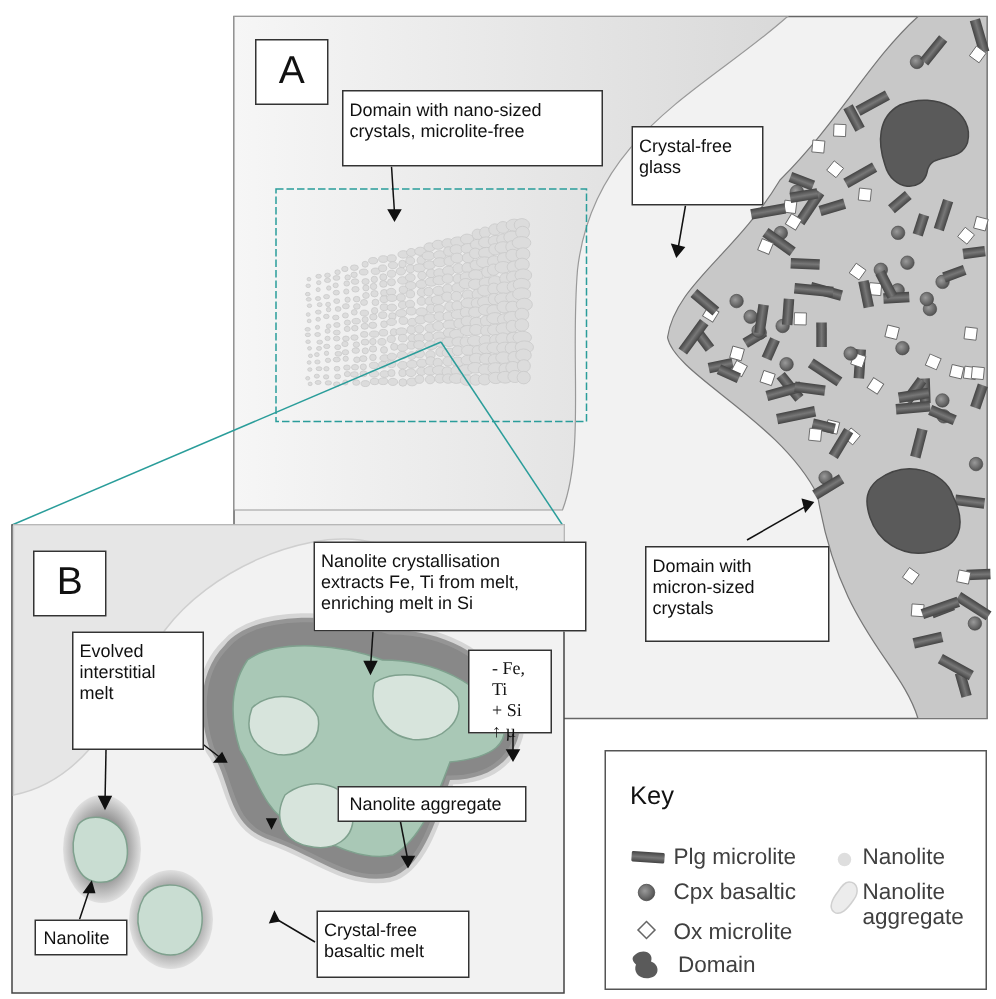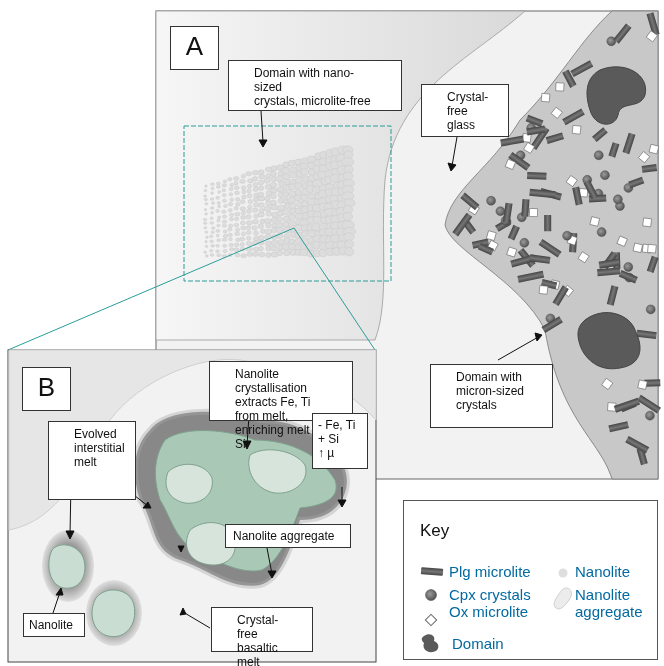--- a/index.html
+++ b/index.html
@@ -1,22 +1,22 @@
 <!DOCTYPE html>
 <html><head>
 <meta charset="utf-8">
 <style>
   html, body { margin:0; padding:0; background:#ffffff; }
   body { width:664px; height:666px; position:relative; overflow:hidden; font-family:"Liberation Sans", sans-serif; }
   svg#fig { position:absolute; left:0; top:0; }
-  .lbl { position:absolute; background:#fff; border:1px solid #333; font-size:12px; line-height:14px; color:#111; padding:5px 25px; box-sizing:border-box; white-space:pre-line; }
+  .lbl { position:absolute; background:#fff; border:1px solid #333; font-size:12px; line-height:14px; color:#111; padding:5px 4px; box-sizing:border-box; white-space:pre-line; }
   .panel-letter { position:absolute; background:#fff; border:1px solid #333; font-size:26px; text-align:center; line-height:38px; color:#111; }
   .key { position:absolute; left:403px; top:500px; width:255px; height:160px; border:1px solid #555; background:#fff; box-sizing:border-box; }
   .key-title { position:absolute; left:16px; top:20px; font-size:17px; color:#111; }
-  .key-item { position:absolute; font-size:15px; color:#0369a1; line-height:17px; }
+  .key-item { position:absolute; font-size:15px; color:#404040; line-height:17px; }
   .key-icon { position:absolute; }
 </style>
 </head>
 <body>
 
 <svg id="fig" width="664" height="666" viewBox="0 0 664 666">
   <defs>
     <linearGradient id="gA" x1="0" x2="1" y1="0" y2="0">
       <stop offset="0" stop-color="#f6f6f6"></stop>
       <stop offset="1" stop-color="#d9d9d9"></stop>
@@ -588,48 +588,48 @@
 <div class="panel-letter" style="left:170px;top:26px;width:47px;height:42px;">A</div>
 <div class="lbl" style="left:228px;top:60px;width:174px;height:51px;">Domain with nano-sized
 crystals, microlite-free</div>
 <div class="lbl" style="left:421px;top:84px;width:88px;height:53px;">Crystal-free
 glass</div>
 <div class="lbl" style="left:430px;top:364px;width:123px;height:64px;">Domain with
 micron-sized
 crystals</div>
 
 <div class="panel-letter" style="left:22px;top:367px;width:47px;height:42px;">B</div>
-<div class="lbl" style="left:209px;top:361px;width:144px;height:60px;">Nanolite crystallisation
+<div class="lbl" style="left:209px;top:361px;width:182px;height:60px;">Nanolite crystallisation
 extracts Fe, Ti from melt,
 enriching melt in Si</div>
 <div class="lbl" style="left:48px;top:421px;width:88px;height:79px;">Evolved
 interstitial
 melt</div>
-<div class="lbl" style="left:312px;top:413px;width:56px;height:56px;padding:4px 5px;">- Fe, Ti
+<div class="lbl" style="left:312px;top:433px;width:56px;height:56px;padding:4px 15px;font-family:Liberation Serif, serif;">- Fe, Ti
 + Si
 ↑ µ</div>
 <div class="lbl" style="left:225px;top:524px;width:126px;height:24px;padding:4px 7px;">Nanolite aggregate</div>
 <div class="lbl" style="left:23px;top:613px;width:62px;height:24px;padding:4px 5px;">Nanolite</div>
 <div class="lbl" style="left:211px;top:607px;width:102px;height:45px;">Crystal-free
 basaltic melt</div>
 
 <div class="key">
   <div class="key-title">Key</div>
   <svg class="key-icon" style="left:16px;top:66px" width="24" height="10">
       <rect x="1" y="1" width="22" height="7" rx="1" fill="url(#plg)" transform="rotate(4 12 5)"></rect>
     </svg>
   <div class="key-item" style="left:45px;top:62px">Plg microlite</div>
   <svg class="key-icon" style="left:20px;top:87px" width="14" height="14">
       <circle cx="7" cy="7" r="5.5" fill="url(#cpx)" stroke="#444" stroke-width="0.5"></circle>
     </svg>
-  <div class="key-item" style="left:45px;top:85px">Cpx crystals</div>
+  <div class="key-item" style="left:45px;top:85px">Cpx basaltic</div>
   <svg class="key-icon" style="left:19px;top:111px" width="16" height="16">
       <rect x="4" y="4" width="8" height="8" fill="#fff" stroke="#666" transform="rotate(45 8 8)"></rect>
     </svg>
-  <div class="key-item" style="left:45px;top:102px">Ox microlite</div>
+  <div class="key-item" style="left:45px;top:112px">Ox microlite</div>
   <svg class="key-icon" style="left:16px;top:131px" width="22" height="22">
       <path d="M4,4 C10,0 16,4 14,9 C20,11 20,19 13,20 C6,21 2,16 4,11 C1,8 1,6 4,4 Z" fill="#5a5a5a"></path>
     </svg>
   <div class="key-item" style="left:48px;top:134px">Domain</div>
   <svg class="key-icon" style="left:152px;top:65px" width="14" height="14">
       <circle cx="7" cy="7" r="4.5" fill="#dedede"></circle>
     </svg>
   <div class="key-item" style="left:171px;top:62px">Nanolite</div>
   <svg class="key-icon" style="left:148px;top:85px" width="22" height="26">
       <path d="M14,2 C20,2 21,9 17,14 C13,20 8,25 4,22 C0,19 3,13 7,8 C9,5 11,2 14,2 Z" fill="#ececec" stroke="#d0d0d0"></path>

